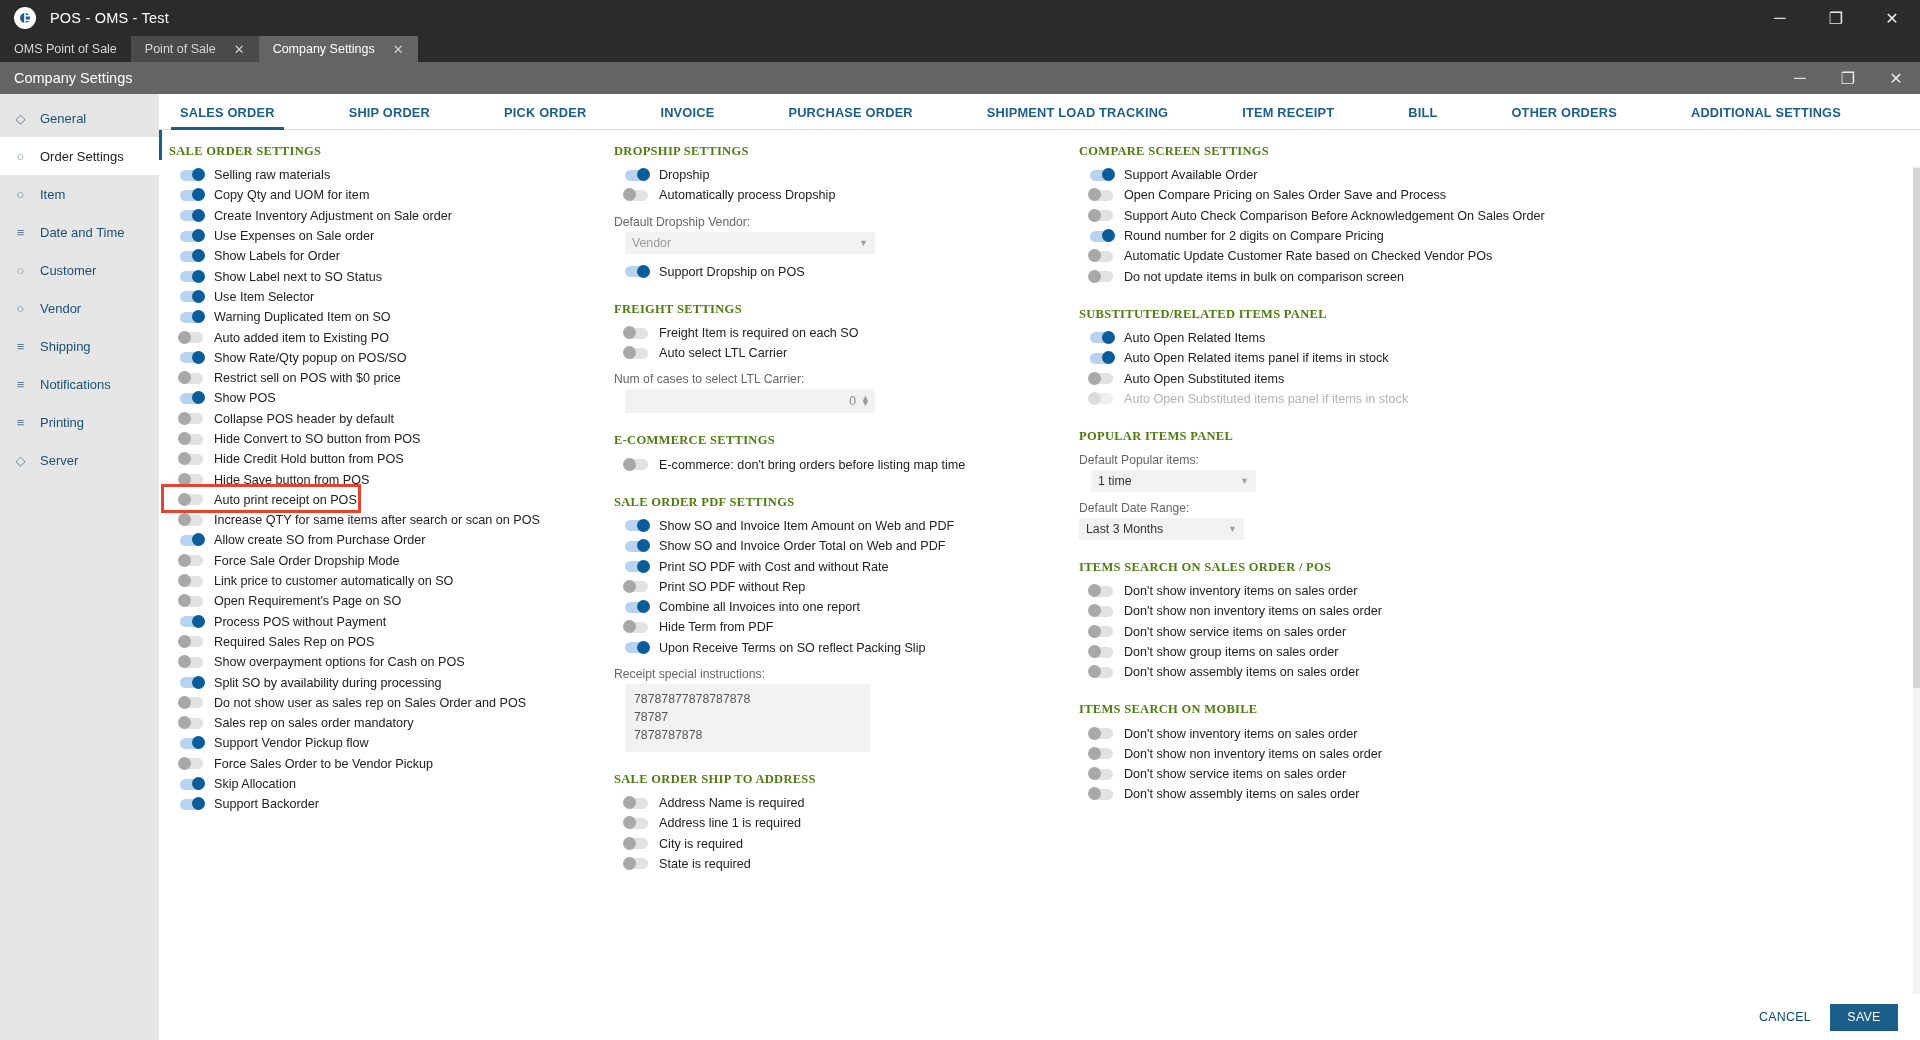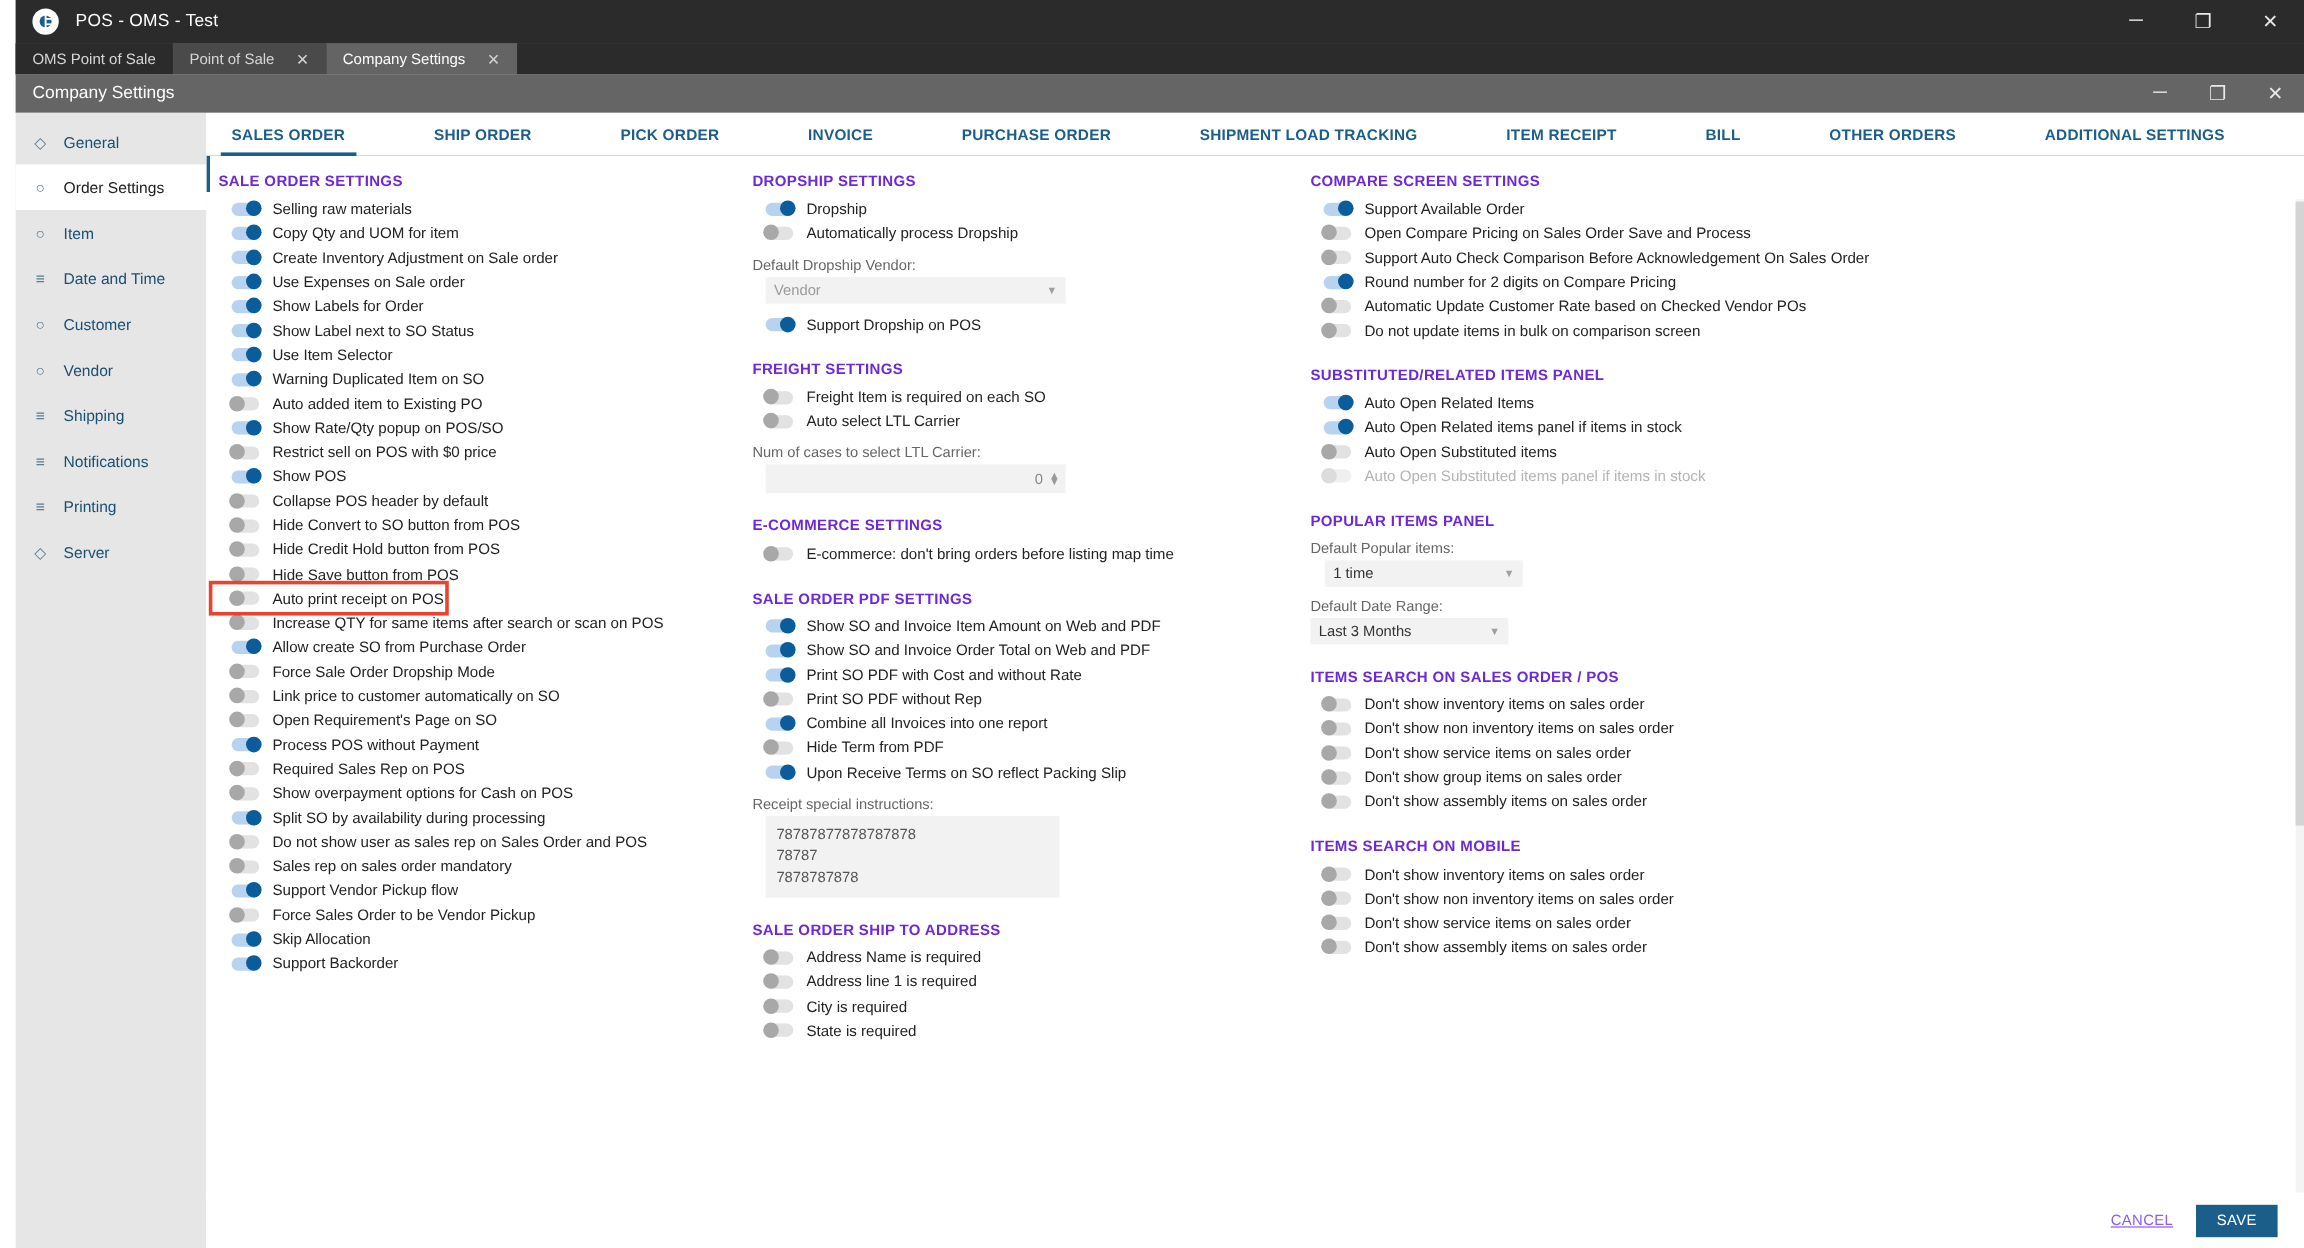--- a/index.html
+++ b/index.html
@@ -2,21 +2,21 @@
 <html><head>
 <meta charset="utf-8">
 <style>
   * { box-sizing: border-box; margin: 0; padding: 0; }
   html, body {
     width: 1920px; height: 1040px;
     font-family: "Liberation Sans", sans-serif;
     background: #ffffff;
     overflow: hidden;
   }
-  .app { position: relative; width: 1920px; height: 1040px; display: flex; flex-direction: column; padding-left: 13px; }
+  .app { position: relative; width: 1920px; height: 1040px; display: flex; flex-direction: column; }
 
   
   .titlebar {
     height: 36px; background: #2b2b2b; color: #ffffff;
     display: flex; align-items: center; flex: 0 0 36px;
   }
   .app-logo {
     width: 22px; height: 22px; border-radius: 50%;
     background: #ffffff; margin-left: 14px; margin-right: 14px;
     display: flex; align-items: center; justify-content: center;
@@ -90,22 +90,22 @@
   .panes { flex: 1 1 auto; display: flex; min-height: 0; position: relative; overflow: hidden; }
   .col { padding-top: 14px; position: relative; }
   .col1 { width: 455px; flex: 0 0 455px; padding-left: 10px; }
   .col2 { width: 465px; flex: 0 0 465px; }
   .col3 { width: 520px; flex: 0 0 520px; }
   .col1::before {
     content: ""; position: absolute; left: 0; top: 0; width: 3px; height: 30px; background: #1b5e8a;
   }
 
   .grp-title {
-    font-size: 12.5px; font-weight: bold; color: #6d28d9;
-    letter-spacing: .3px; margin-bottom: 6px;
+    font-size: 12.5px; font-weight: bold; color: #4d7c0f;
+    letter-spacing: .3px; margin-bottom: 6px; font-family: Liberation Serif, serif;
   }
   .grp-title.sp { margin-top: 20px; }
 
   .row { display: flex; align-items: center; height: 20.3px; gap: 11px; }
   .row .lbl { font-size: 12.6px; color: #222222; white-space: nowrap; }
   .row.disabled .lbl { color: #b4b4b4; }
 
   
   .tgl {
     width: 23px; height: 11px; border-radius: 6px; position: relative;
@@ -144,21 +144,21 @@
     pointer-events: none;
   }
 
   
   .footer {
     height: 46px; flex: 0 0 46px; display: flex; align-items: center;
     justify-content: flex-end; padding-right: 22px; gap: 10px; background: #ffffff;
   }
   .btn-cancel {
     width: 70px; height: 27px; display: flex; align-items: center; justify-content: center;
-    font-size: 12.4px; color: #8b5cf6; background: #ffffff; letter-spacing: .3px; text-decoration: underline;
+    font-size: 12.4px; color: #0c4a6e; background: #ffffff; letter-spacing: .3px;
   }
   .btn-save {
     width: 68px; height: 27px; display: flex; align-items: center; justify-content: center;
     font-size: 12.4px; color: #ffffff; background: #1b5e8a; letter-spacing: .3px;
   }
 
   .scroll-rail {
     position: absolute; right: 0; top: 36px; bottom: 0; width: 7px; background: #f4f4f4;
   }
   .scroll-thumb { position: absolute; top: 2px; left: 0; width: 7px; height: 520px; background: #d4d4d4; }

